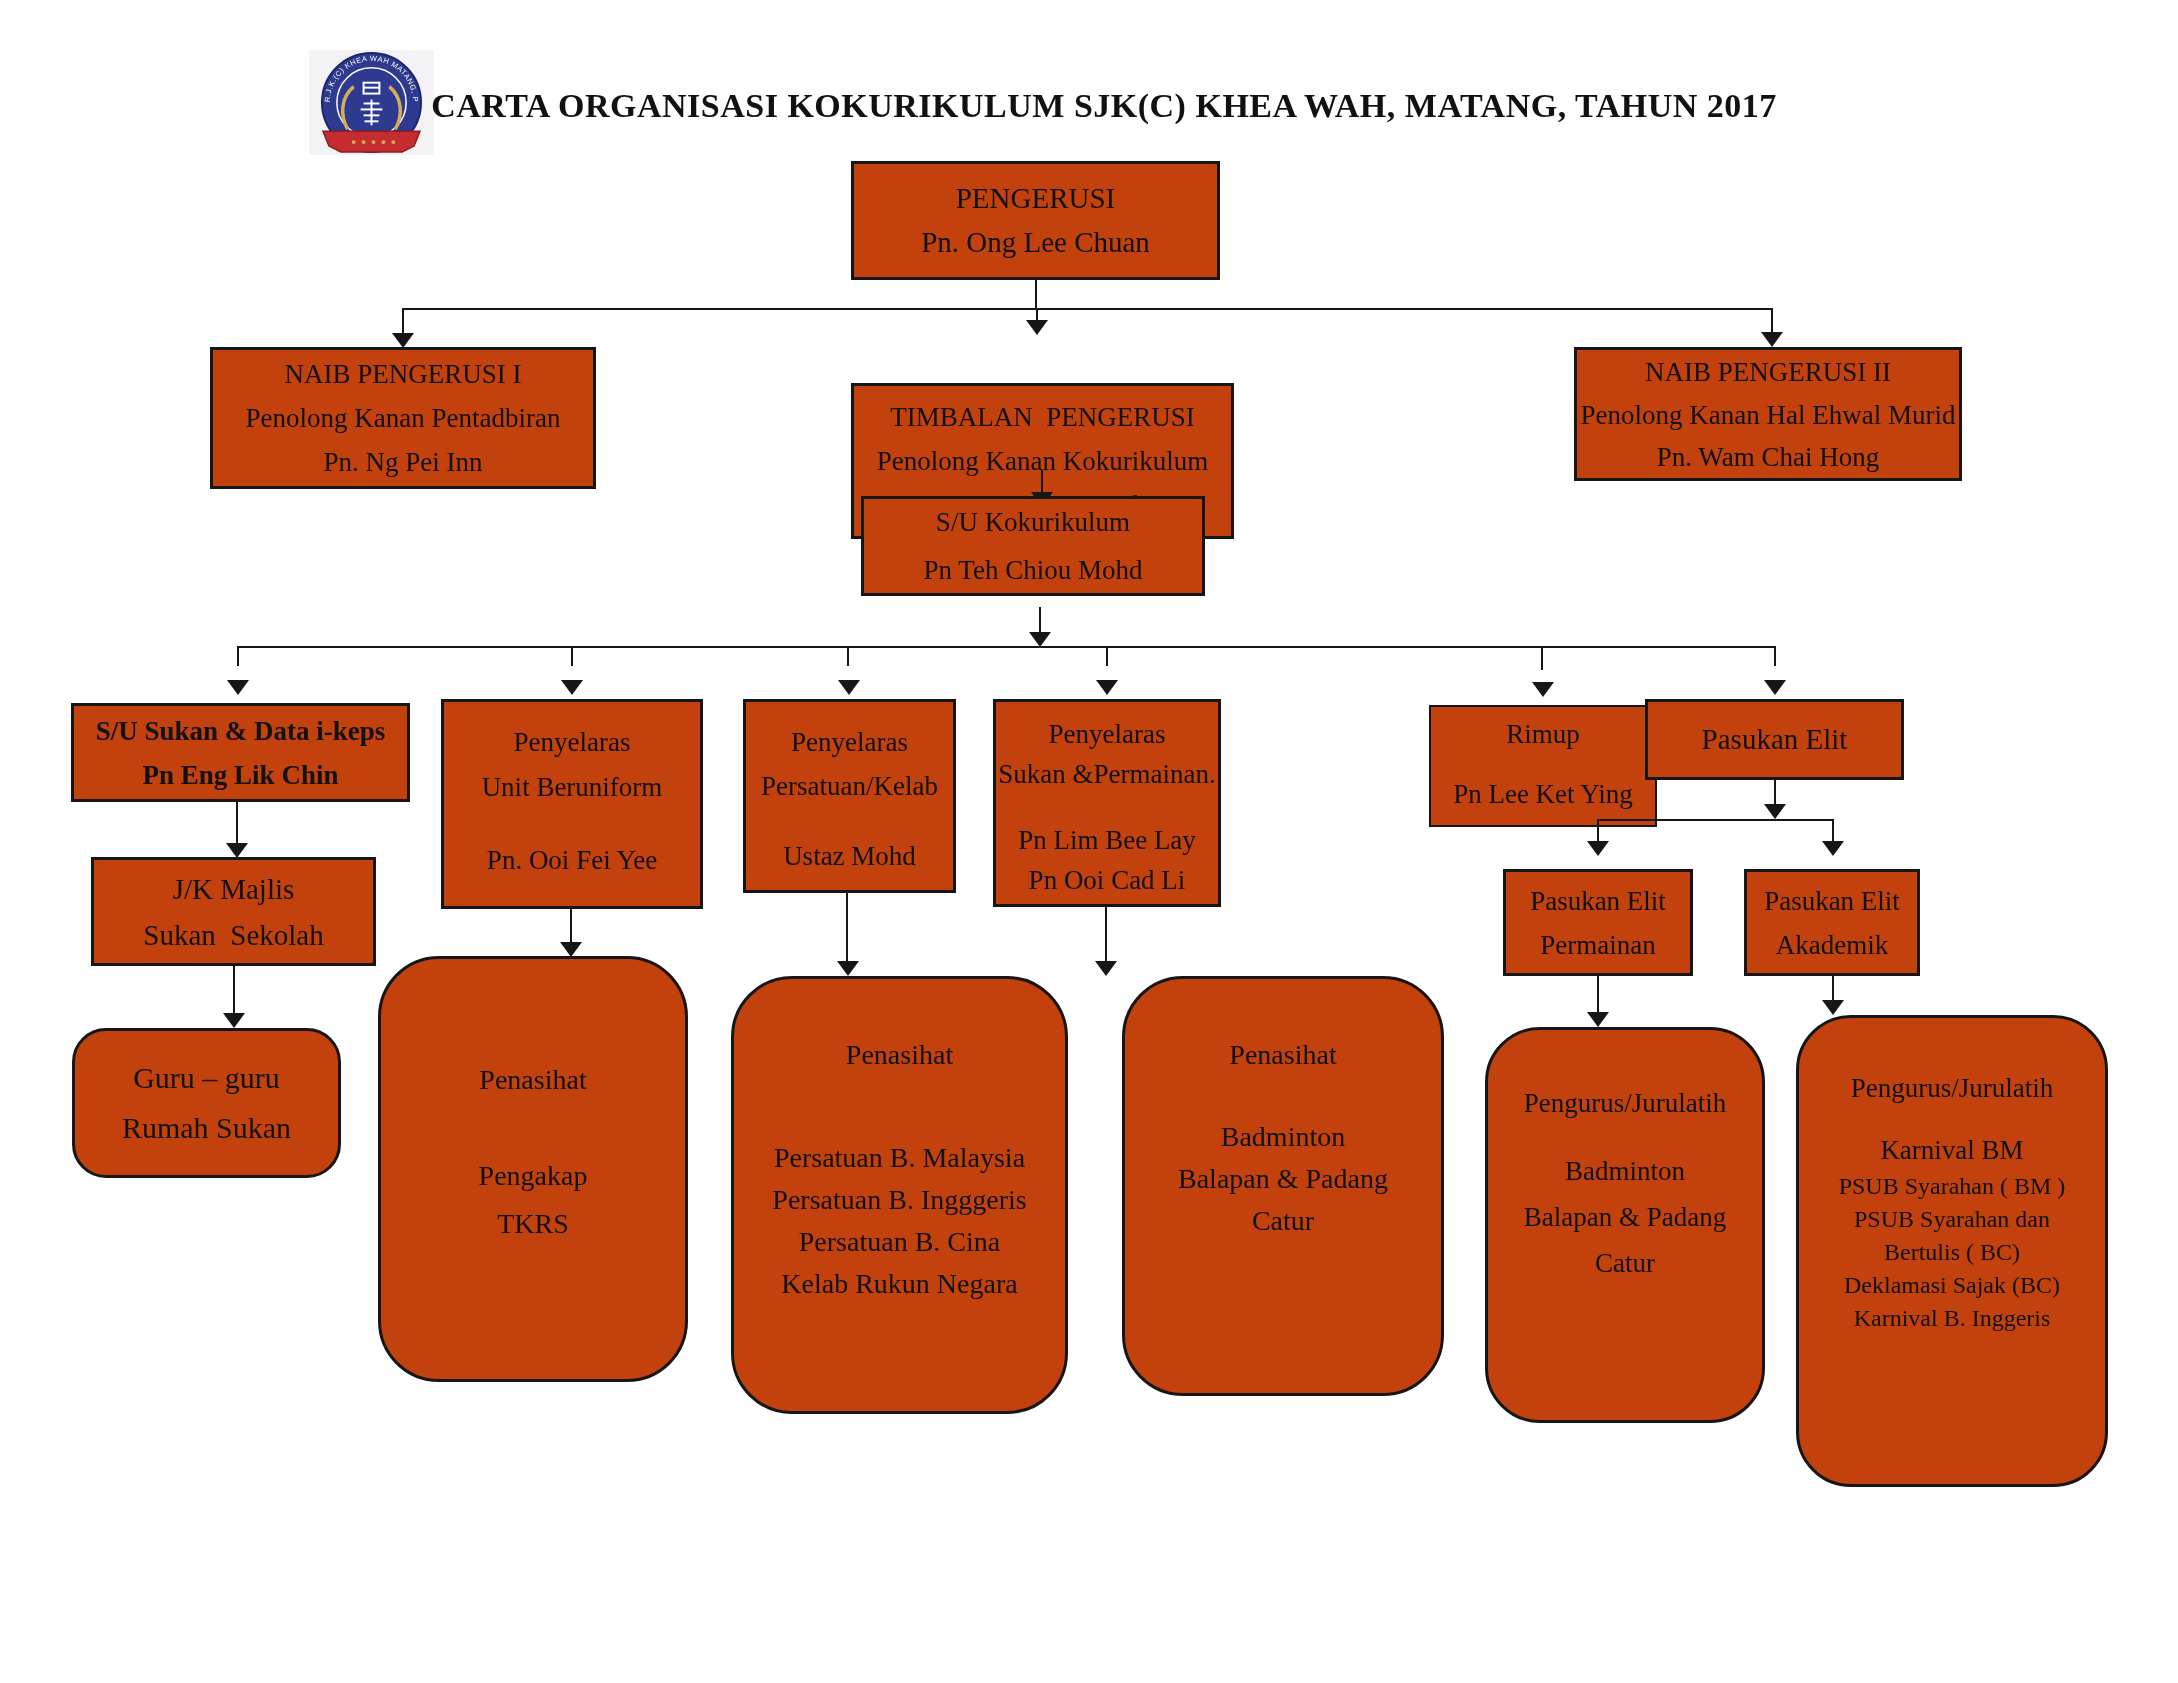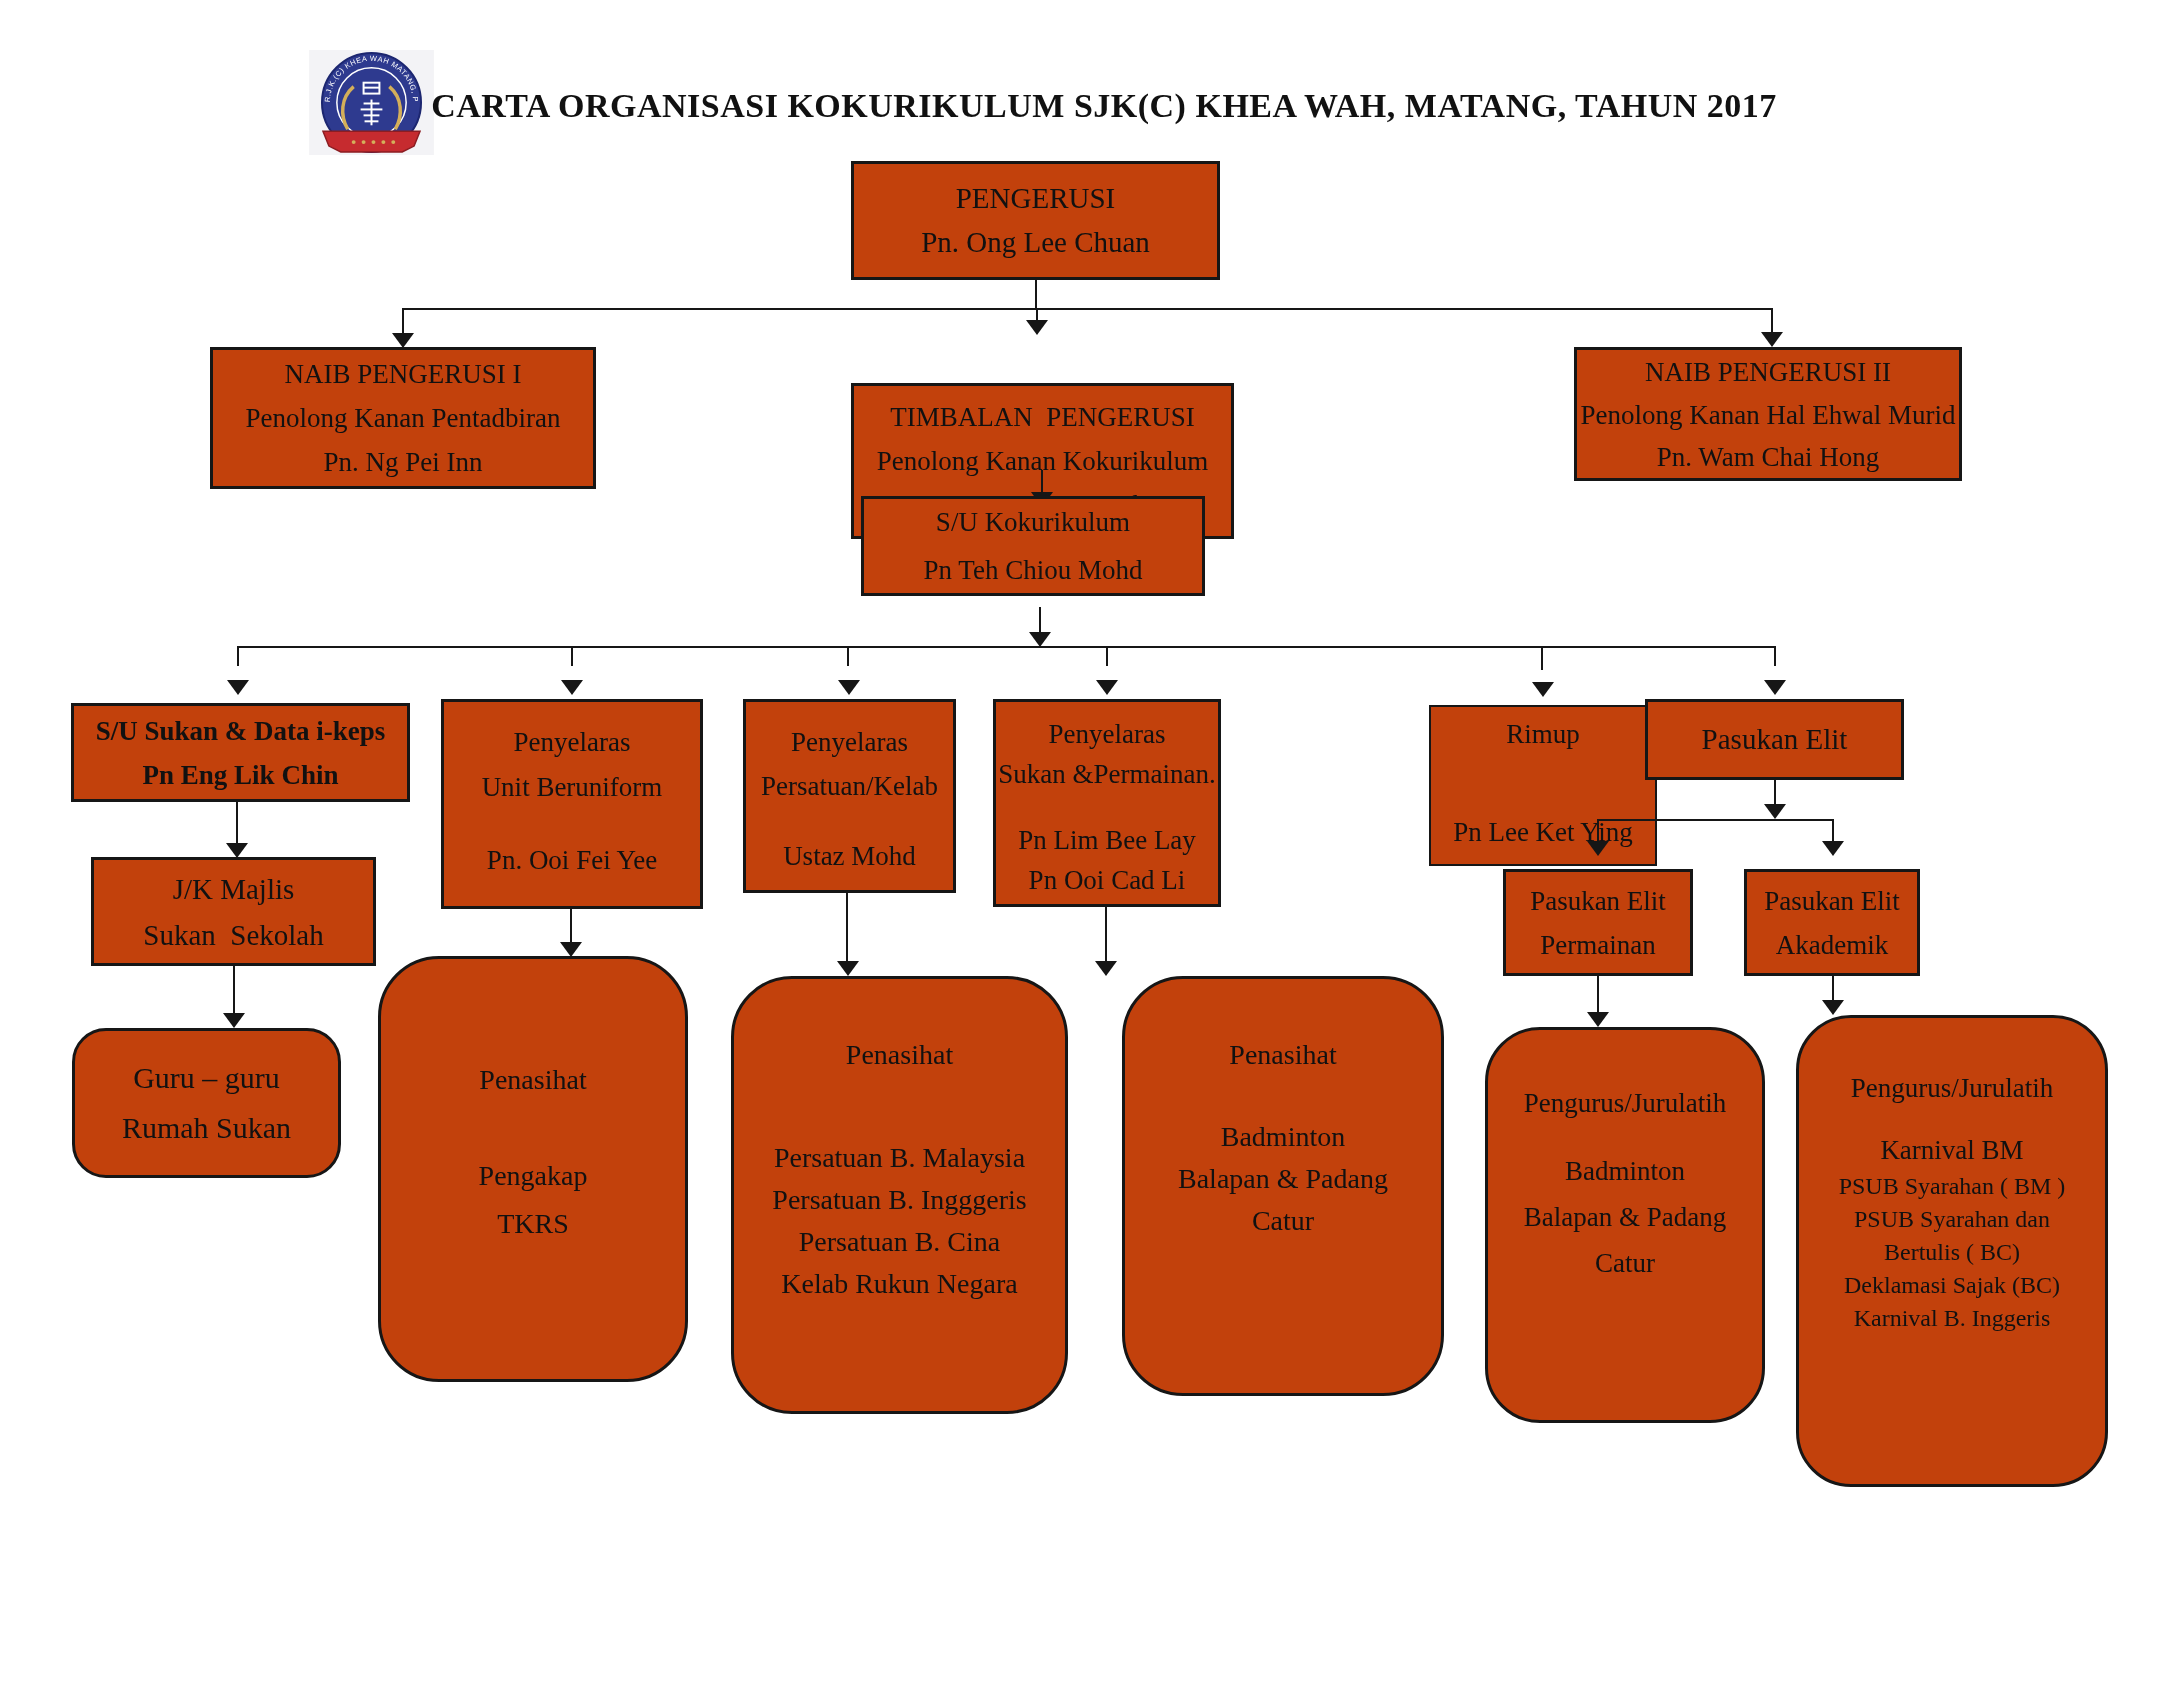--- a/index.html
+++ b/index.html
@@ -35,21 +35,21 @@
   #b1 .ln{line-height:44px;font-weight:bold;}
   #b2{left:441px;top:699px;width:262px;height:210px;padding-top:18px;font-size:27px;}
   #b2 .ln{line-height:45px;}
   #b2 .ln:nth-child(3){line-height:28px;min-height:28px;}
   #b3{left:743px;top:699px;width:213px;height:194px;padding-top:18px;font-size:27px;}
   #b3 .ln{line-height:44px;}
   #b3 .ln:nth-child(3){line-height:26px;min-height:26px;}
   #b4{left:993px;top:699px;width:228px;height:208px;padding-top:12px;font-size:27px;}
   #b4 .ln{line-height:40px;}
   #b4 .ln:nth-child(3){line-height:26px;min-height:26px;}
-  #b5{left:1429px;top:705px;width:228px;height:161px;justify-content:space-between;padding:12px 16px 16px;font-size:27px;border-width:2.5px;}
+  #b5{left:1429px;top:705px;width:228px;height:122px;justify-content:space-between;padding:12px 16px 16px;font-size:27px;border-width:2.5px;}
   #b6{left:1645px;top:699px;width:259px;height:81px;justify-content:center;font-size:29px;}
   #jk{left:91px;top:857px;width:285px;height:109px;justify-content:center;font-size:29px;}
   #jk .ln{line-height:46px;}
   #guru{left:72px;top:1028px;width:269px;height:150px;justify-content:center;font-size:30px;border-radius:34px;}
   #guru .ln{line-height:50px;}
   #r-pengakap{left:378px;top:956px;width:310px;height:426px;padding-top:97px;font-size:28px;}
   #r-pengakap .ln{line-height:48px;}
   #r-persatuan{left:731px;top:976px;width:337px;height:438px;padding-top:55px;font-size:28px;}
   #r-persatuan .ln{line-height:42px;}
   #r-persatuan .ln:nth-child(2){line-height:61px;min-height:61px;}

